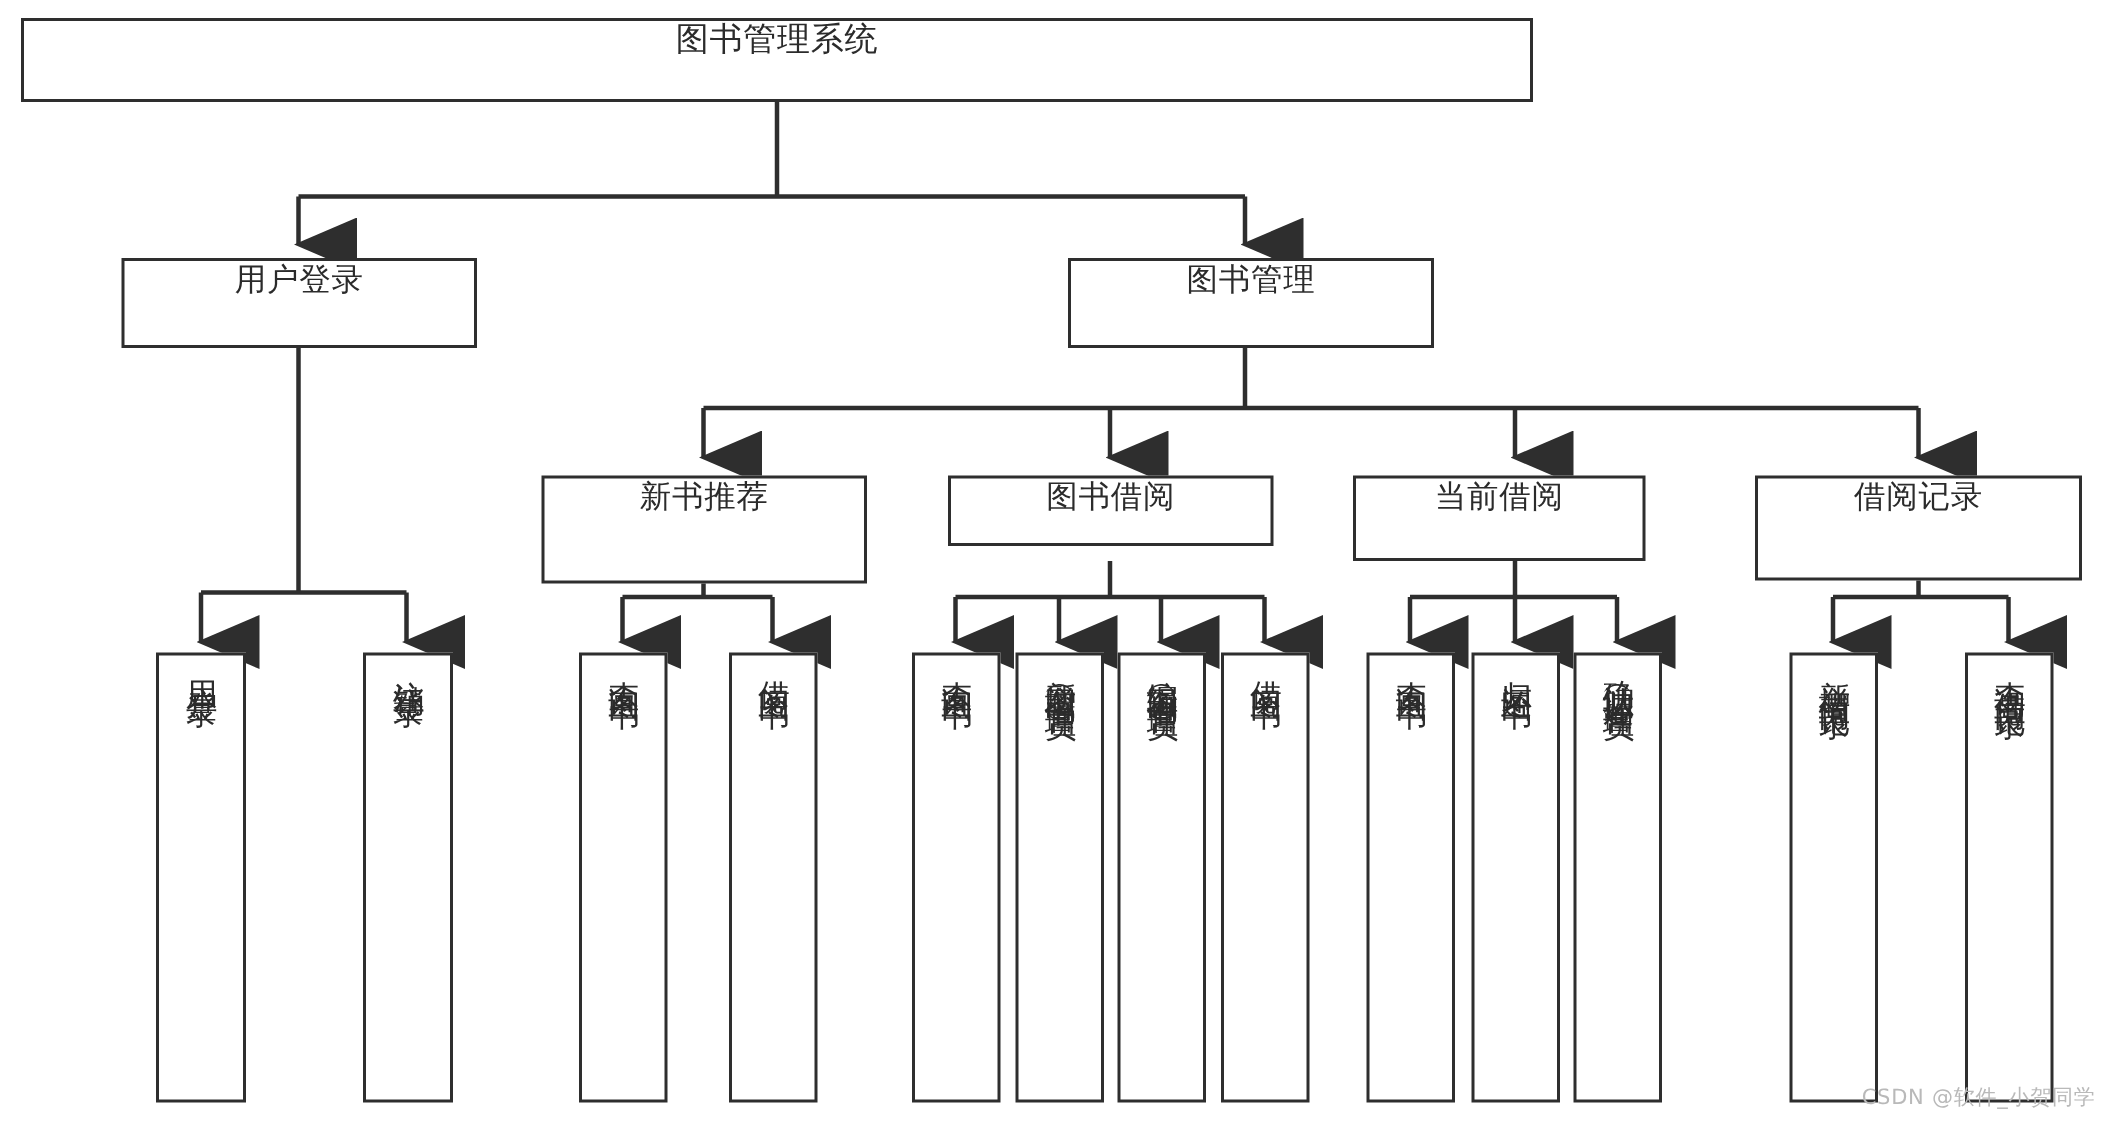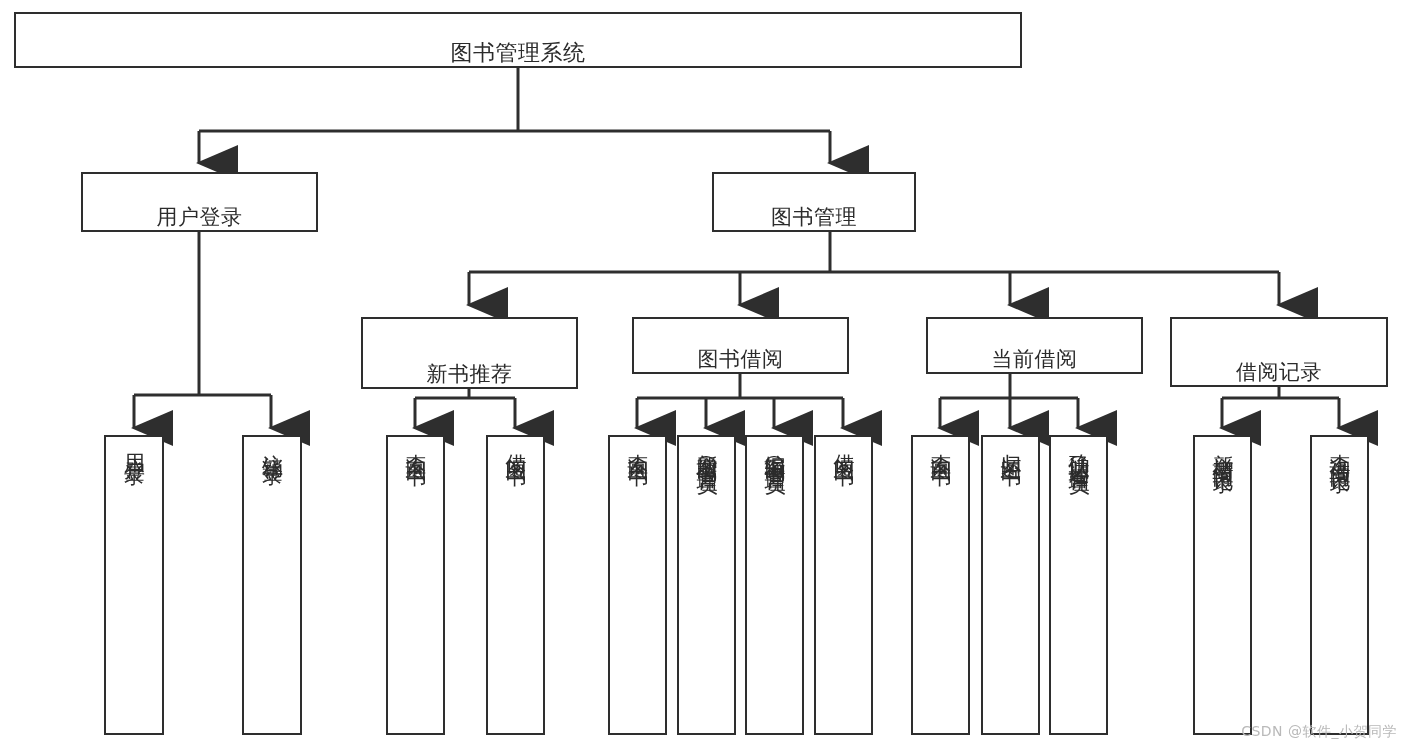--- a/index.html
+++ b/index.html
@@ -24,21 +24,21 @@
     top: 0;
     width: 1405px;
     height: 747px;
   }
   .node {
     position: absolute;
     box-sizing: border-box;
     background: #ffffff;
     border: 2px solid #2e2e2e;
     display: flex;
-    align-items: flex-end;
+    align-items: flex-start;
     justify-content: center;
     color: #2b2b2b;
   }
   .node .label {
     display: block;
     text-align: center;
     line-height: 1.18;
     color: #2b2b2b;
     font-weight: 400;
   }
@@ -138,33 +138,33 @@
   </svg>
 
   <div class="node horiz" id="node-root" style="left:14px; top:12px; width:1008px; height:56px;">
     <span class="label">图书管理系统</span>
   </div>
 
   <div class="node horiz" style="left:81px; top:172px; width:237px; height:60px;">
     <span class="label">用户登录</span>
   </div>
 
-  <div class="node horiz" style="left:712px; top:172px; width:204px; height:60px;">
+  <div class="node horiz" style="left:712px; top:172px; width:244px; height:60px;">
     <span class="label">图书管理</span>
   </div>
 
   <div class="node horiz" style="left:361px; top:317px; width:217px; height:72px;">
     <span class="label">新书推荐</span>
   </div>
 
-  <div class="node horiz" style="left:632px; top:317px; width:217px; height:57px;">
+  <div class="node horiz" style="left:632px; top:317px; width:217px; height:47px;">
     <span class="label">图书借阅</span>
   </div>
 
-  <div class="node horiz" style="left:926px; top:317px; width:217px; height:57px;">
+  <div class="node horiz" style="left:902px; top:317px; width:195px; height:57px;">
     <span class="label">当前借阅</span>
   </div>
 
   <div class="node horiz" style="left:1170px; top:317px; width:218px; height:70px;">
     <span class="label">借阅记录</span>
   </div>
 
   <div class="node vert" style="left:104px; top:435px; width:60px; height:300px;">
     <span class="label">用户登录</span>
   </div>

